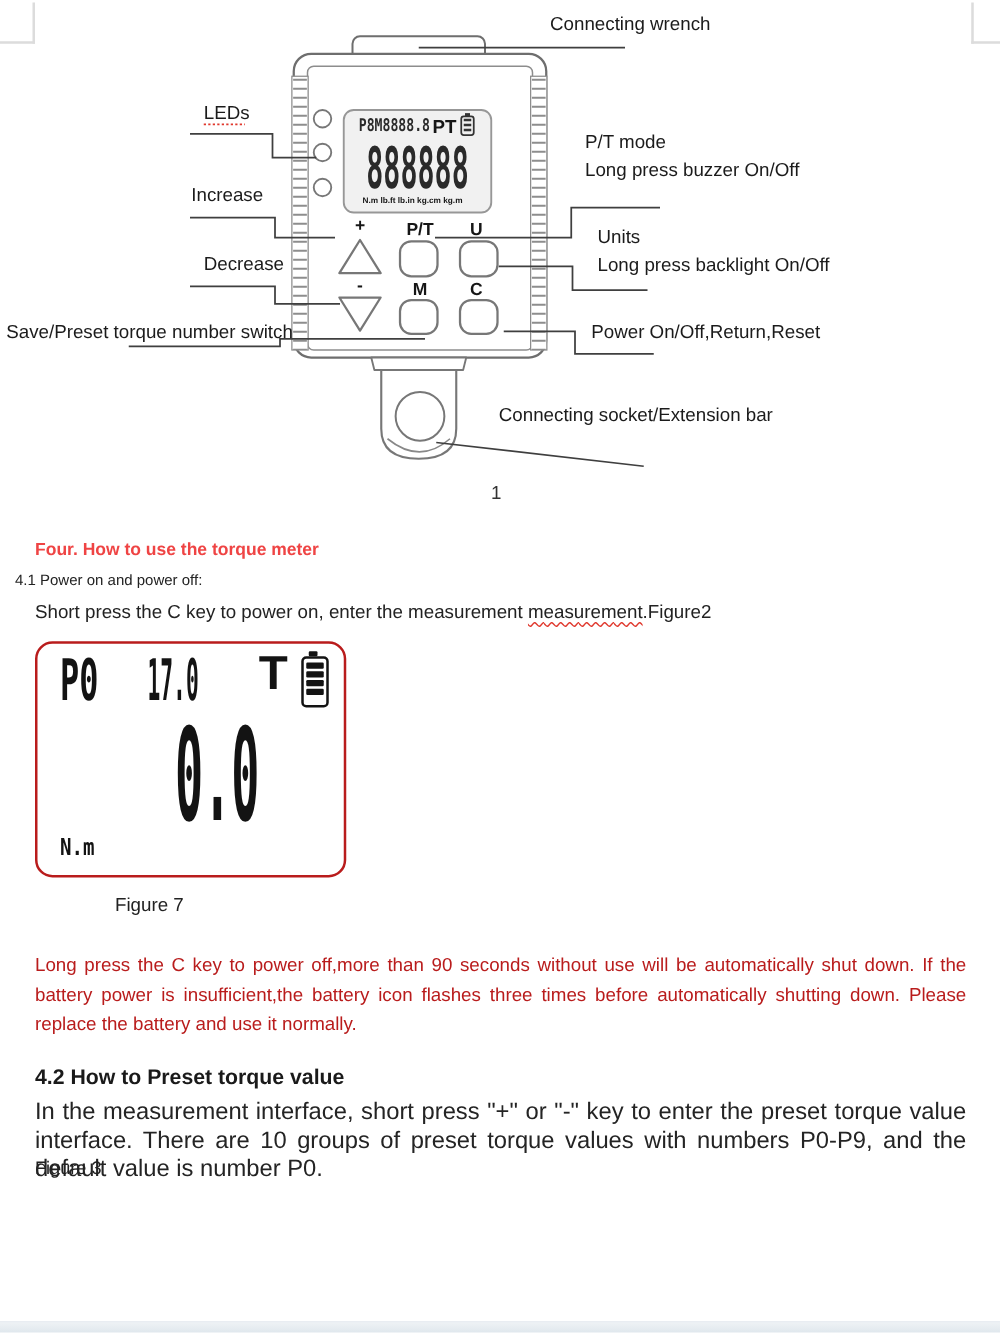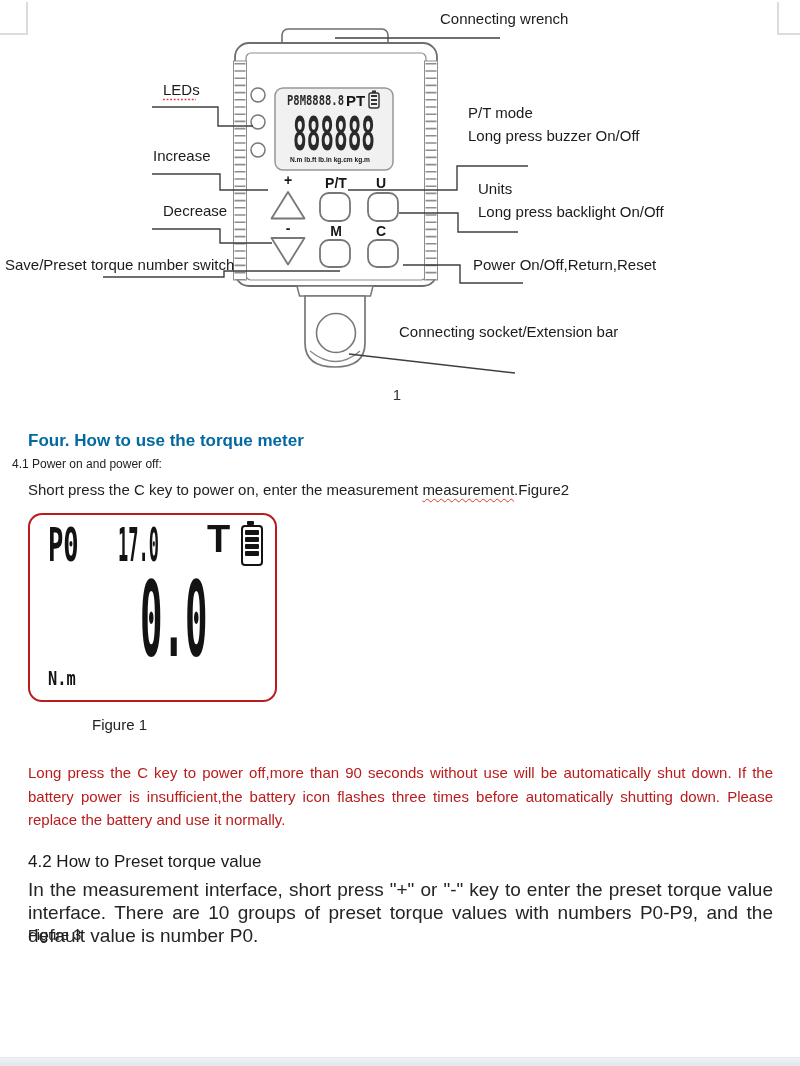--- a/index.html
+++ b/index.html
@@ -13,38 +13,38 @@
   .corner-right{left:777px;top:2px;width:22px;height:31px;border-left:2px solid #dcdcdc;border-bottom:2px solid #dcdcdc;}
   
   #diagram{left:0;top:0;width:800px;height:412px;}
   svg text{font-family:"Liberation Sans", sans-serif;fill:#161616;}
   svg text.seg{font-family:"DejaVu Sans Mono", monospace;font-weight:bold;fill:#2a2a2a;}
   svg text.btn{font-weight:bold;font-size:14px;}
   svg text.callout{font-size:15px;fill:#1b1b1b;}
   
   .pageno{left:388px;top:386px;width:18px;text-align:center;font-size:15px;color:#333;}
   
-  .h-main{left:28px;top:431px;font-size:17px;font-weight:bold;color:#0369a1;}
+  .h-main{left:28px;top:431px;font-size:14px;font-weight:bold;color:#ef4444;}
   .s41-title{left:12px;top:457px;font-size:12px;}
   .s41-line{left:28px;top:481px;font-size:15px;white-space:nowrap;}
   .squiggle{text-decoration:underline;text-decoration-style:wavy;text-decoration-color:#e0392e;text-decoration-thickness:1px;text-underline-offset:3px;}
   
   .fig2{left:28px;top:513px;width:245px;height:185px;border:2px solid #b91c1c;border-radius:14px;background:#fff;}
   .seg7{font-family:"DejaVu Sans Mono", monospace;font-weight:bold;color:#131313;line-height:1;transform-origin:0 0;white-space:nowrap;}
   .fig2-p0{left:18px;top:7px;font-size:34px;transform:scale(0.75,1.35);}
   .fig2-preset{left:88px;top:7px;font-size:34px;transform:scale(0.5,1.35);}
   .fig2-t{left:177px;top:5px;font-size:38px;font-weight:bold;font-family:"Liberation Sans",sans-serif;line-height:1;color:#131313;}
   .fig2-value{left:110px;top:54px;font-size:72px;transform:scale(0.52,1.43);}
   .fig2-unit{left:18px;top:155px;font-size:17px;transform:scale(0.9,1.1);}
   .batt{left:211px;top:10px;width:18px;height:37px;border:2.5px solid #131313;border-radius:4px;}
   .batt:before{content:"";position:absolute;left:4px;top:-6px;width:7px;height:4px;background:#131313;border-radius:1px;}
   .batt .bar{position:absolute;left:2px;right:2px;height:4.5px;background:#131313;border-radius:1px;}
   .fig2-caption{left:92px;top:716px;font-size:15px;}
   .para1{left:28px;top:761px;width:745px;font-size:15px;line-height:23.5px;text-align:justify;color:#b91c1c;}
-  .h-42{left:28px;top:852px;font-size:17px;font-weight:normal;color:#1a1a1a;}
+  .h-42{left:28px;top:852px;font-size:17px;font-weight:bold;color:#1a1a1a;}
   .para2{left:28px;top:878px;width:745px;font-size:19px;line-height:23px;text-align:justify;color:#242424;}
   .fig3{left:28px;top:927px;font-size:14.5px;}
   .footer-bar{left:0;top:1057px;width:800px;height:9px;background:linear-gradient(#eef2f5,#dee6ec);border-top:1px solid #e2e8ee;}
 </style>
 </head>
 <body>
 
 <div class="abs corner-left"></div>
 <div class="abs corner-right"></div>
 
@@ -143,21 +143,21 @@
   <div class="abs fig2-t">T</div>
   <div class="abs batt">
     <span class="bar" style="top:3px"></span>
     <span class="bar" style="top:10px"></span>
     <span class="bar" style="top:17px"></span>
     <span class="bar" style="top:24px"></span>
   </div>
   <div class="abs seg7 fig2-value">0.0</div>
   <div class="abs seg7 fig2-unit">N.m</div>
 </div>
-<div class="abs fig2-caption">Figure 1</div>
+<div class="abs fig2-caption">Figure 7</div>
 
 <div class="abs para1">Long press the C key to power off,more than 90 seconds without use will be automatically shut down. If the battery power is insufficient,the battery icon flashes three times before automatically shutting down. Please replace the battery and use it normally.</div>
 
 <div class="abs h-42">4.2 How to Preset torque value</div>
 <div class="abs para2">In the measurement interface, short press "+" or "-" key to enter the preset torque value interface. There are 10 groups of preset torque values with numbers P0-P9, and the default value is number P0.</div>
 <div class="abs fig3">Figure 3</div>
 
 <div class="abs footer-bar"></div>
 
 </body></html>

